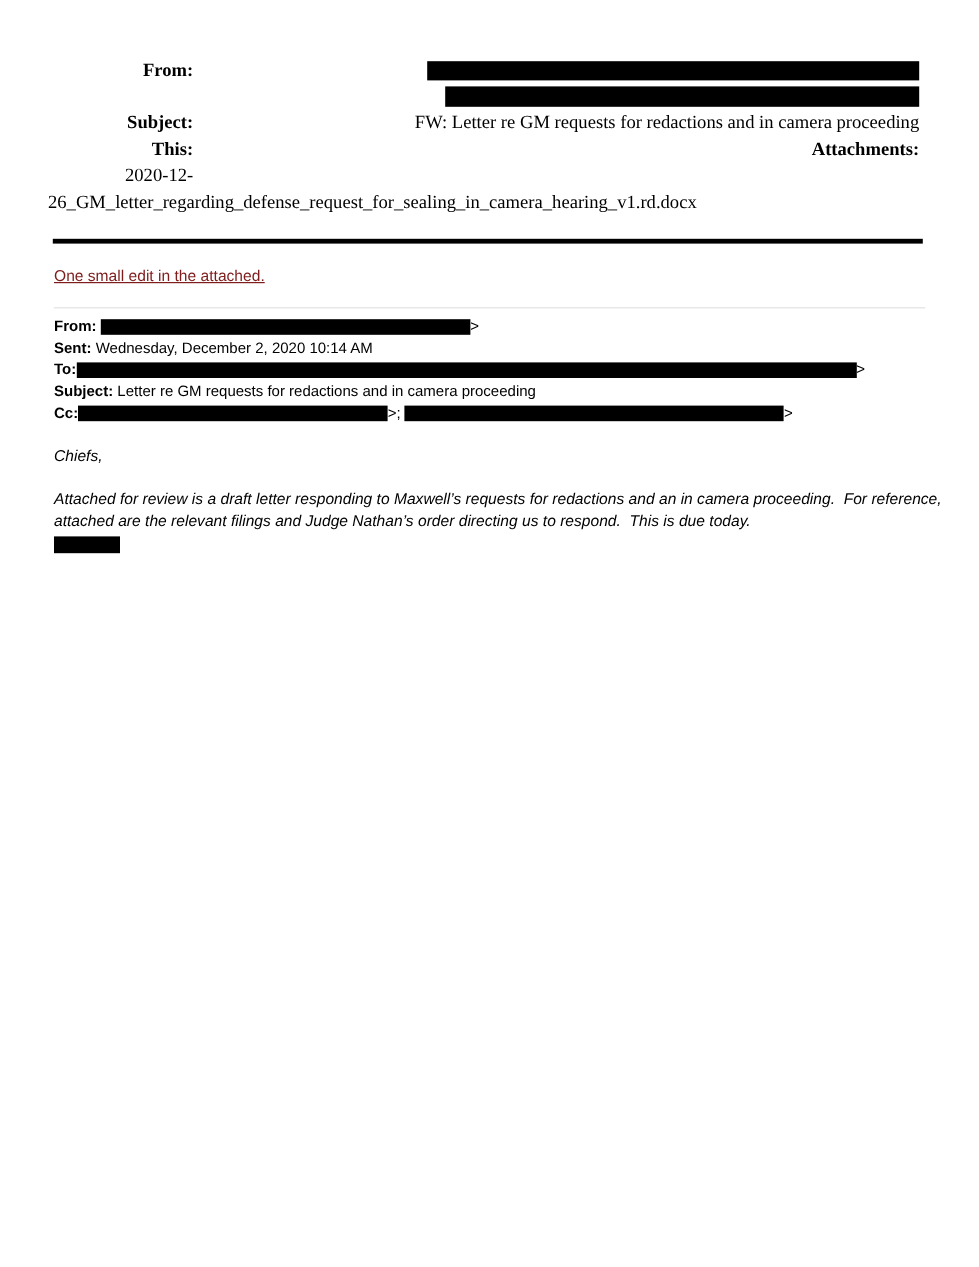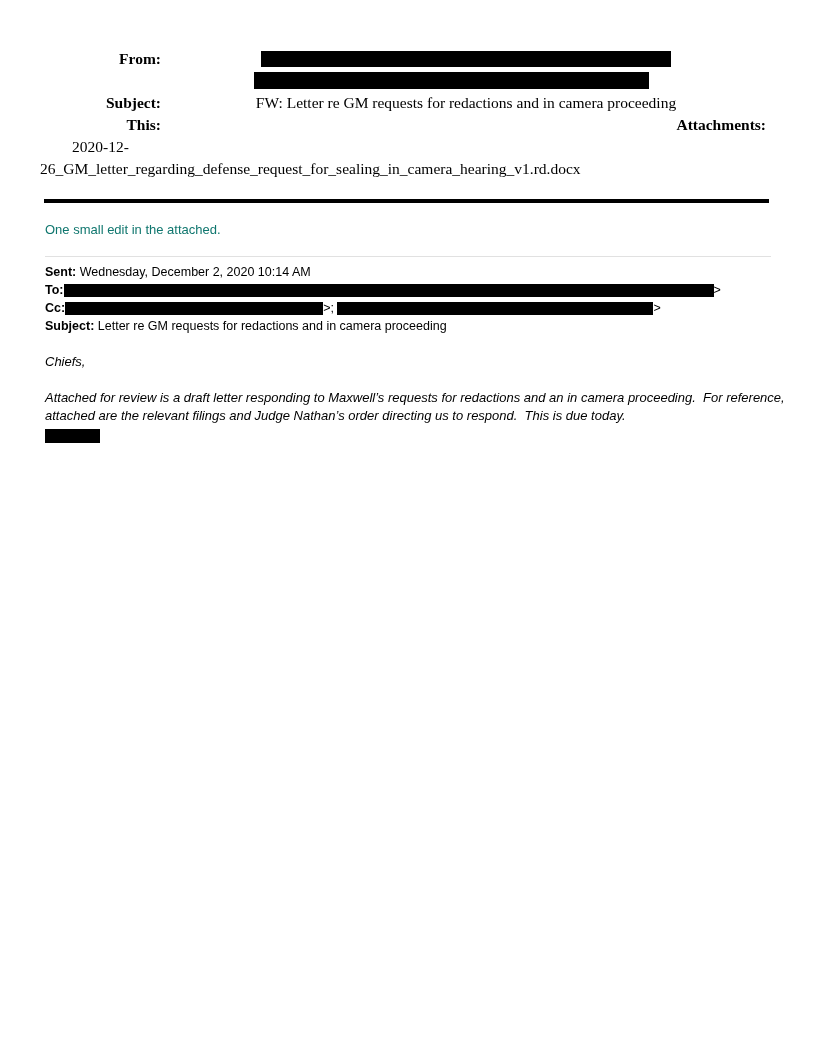--- a/index.html
+++ b/index.html
@@ -21,21 +21,21 @@
     column-gap: 5px;
     font-family: "Liberation Serif", serif;
     font-size: 15.5px;
     line-height: 22px;
   }
   .msg-header .lbl {
     font-weight: bold;
     text-align: right;
     white-space: nowrap;
   }
-  .msg-header .val { text-align: center; }
+  .msg-header .val { text-align: right; }
   .msg-header .val.wrapval { max-width: 578px; overflow-wrap: normal; }
 
   .bar {
     display: inline-block;
     background: #000000;
     vertical-align: text-bottom;
   }
   .hdr-bar-1 { width: 410px; height: 16px; }
   .hdr-bar-2 { width: 395px; height: 17px; margin-left: -30px; }
   .hdr-line { line-height: 22px; }
@@ -45,21 +45,22 @@
     width: 725px;
     height: 4px;
     background: #000000;
   }
 
   
   .reply-note {
     margin: 18px 0 0 45px;
     font-size: 13px;
     line-height: 18px;
-    color: #0f766e;
+    color: #7f1d1d;
+    text-decoration: underline;
   }
 
   .thin-rule {
     margin: 17px 0 0 45px;
     width: 726px;
     height: 1px;
     background: #E1E1E1;
   }
 
   
@@ -115,38 +116,42 @@
 </div>
 
 <div class="thick-rule"></div>
 
 <div class="reply-note">One small edit in the attached.</div>
 
 <div class="thin-rule"></div>
 
 <div class="quote-header">
 
+  <div class="row">
+    <span class="qlbl">From:</span>
+    <span class="bar q-bar q-from-bar"></span><span>&gt;</span>
+  </div>
 
   <div class="row">
     <span class="qlbl">Sent:</span>
     <span>Wednesday, December 2, 2020 10:14 AM</span>
   </div>
 
   <div class="row">
     <span class="qlbl">To:</span><span class="bar q-bar q-to-bar"></span><span>&gt;</span>
   </div>
 
   <div class="row">
-    <span class="qlbl">Cc:</span><span class="bar q-bar q-cc-bar-1"></span><span>&gt;;</span>
-    <span class="bar q-bar q-cc-bar-2"></span><span>&gt;</span>
+    <span class="qlbl">Subject:</span>
+    <span>Letter re GM requests for redactions and in camera proceeding</span>
   </div>
 
   <div class="row">
-    <span class="qlbl">Subject:</span>
-    <span>Letter re GM requests for redactions and in camera proceeding</span>
+    <span class="qlbl">Cc:</span><span class="bar q-bar q-cc-bar-1"></span><span>&gt;;</span>
+    <span class="bar q-bar q-cc-bar-2"></span><span>&gt;</span>
   </div>
 
 </div>
 
 <div class="email-body">
   <div>Chiefs,</div>
   <div class="para">Attached for review is a draft letter responding to Maxwell’s requests for redactions and an in camera proceeding.  For reference, attached are the relevant filings and Judge Nathan’s order directing us to respond.  This is due today.</div>
   <span class="sig-bar"></span>
 </div>
 

